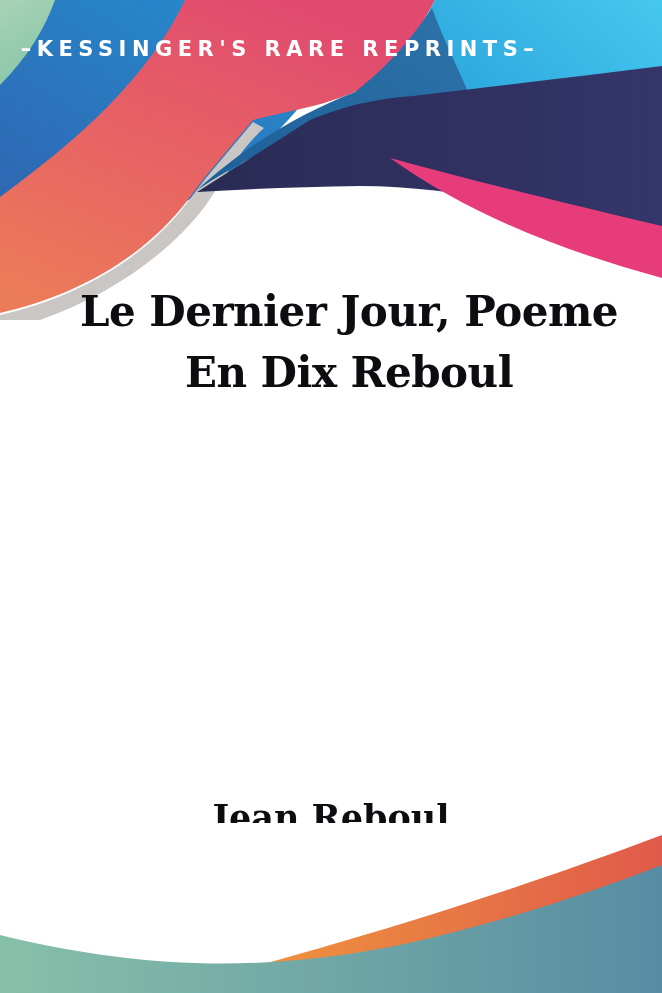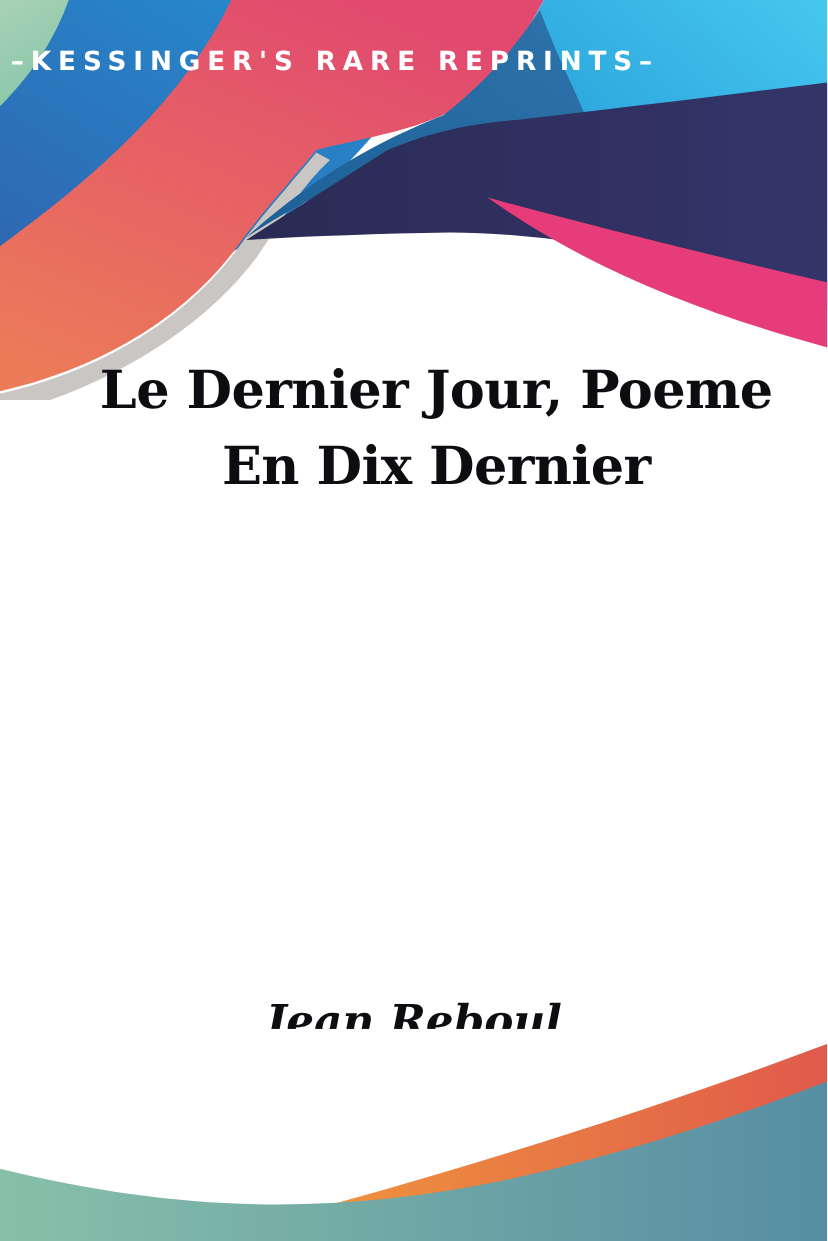--- a/index.html
+++ b/index.html
@@ -10,21 +10,21 @@
     background: #ffffff;
     overflow: hidden;
     font-family: "DejaVu Serif", serif;
   }
   .art { position: absolute; left: 0; display: block; }
   .art-top { top: 0; }
   .art-bottom { top: 823px; }
   .brand {
     position: absolute;
     top: 37px;
-    left: 4px;
+    left: 16px;
     width: 528px;
     text-align: center;
     color: #ffffff;
     font-family: "DejaVu Sans", sans-serif;
     font-weight: bold;
     font-size: 21px;
     letter-spacing: 5.5px;
     white-space: nowrap;
   }
   .title {
@@ -43,21 +43,20 @@
   .author {
     position: absolute;
     top: 796px;
     left: 0;
     width: 662px;
     text-align: center;
     color: #0c0c11;
     font-weight: bold;
     font-size: 35px;
     line-height: 44px;
-    font-style: italic;
   }
 </style>
 </head>
 <body>
 
 <div class="cover">
 
   <svg class="art art-top" width="662" height="320" viewBox="0 0 662 320">
     <defs>
       <linearGradient id="gGreen" x1="0" y1="0" x2="0.6" y2="1">
@@ -102,21 +101,21 @@
 
     <path d="M197,192 L310,120 C330,112 360,100 413,96 C500,86 580,76 662,66 L662,230 C560,214 460,186 360,186 C300,187 245,189 197,192 Z" fill="url(#gNavy)"></path>
 
     <path d="M390,158 C470,180 560,202 662,226 L662,278 C560,250 470,215 390,158 Z" fill="#e63d7a"></path>
   </svg>
 
   <div class="brand">–KESSINGER'S RARE REPRINTS–</div>
 
   <div class="title">
     <span class="line">Le Dernier Jour, Poeme</span>
-    <span class="line">En Dix Dernier</span>
+    <span class="line">En Dix Reboul</span>
   </div>
 
   <div class="author">Jean Reboul</div>
 
   <svg class="art art-bottom" width="662" height="170" viewBox="0 0 662 170">
     <defs>
       <linearGradient id="gOrange" x1="0" y1="0" x2="1" y2="0">
         <stop offset="0" stop-color="#ef963d"></stop>
         <stop offset="1" stop-color="#e05a4b"></stop>
       </linearGradient>

